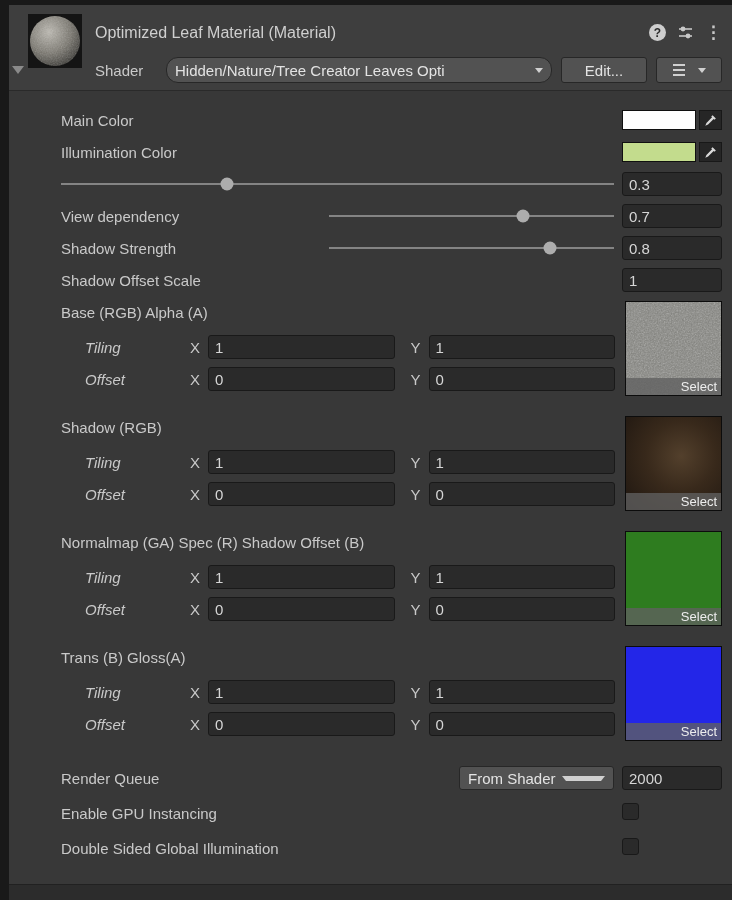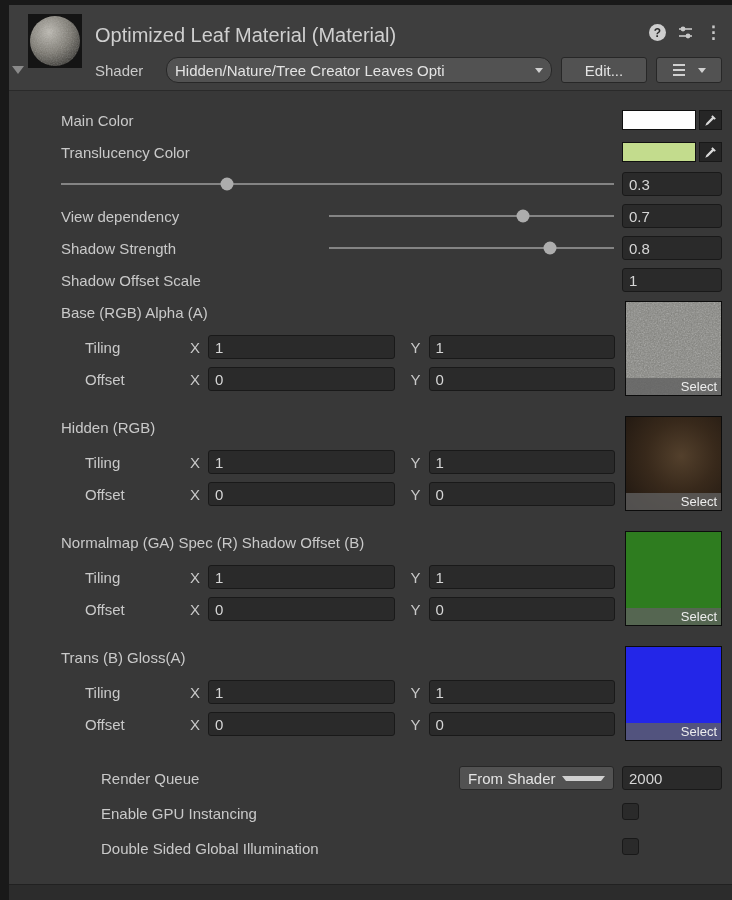--- a/index.html
+++ b/index.html
@@ -5,21 +5,21 @@
   html,body{margin:0;padding:0;background:#111;}
   #window{
     position:relative;width:732px;height:900px;box-sizing:border-box;
     border-top:5px solid #191919;border-left:9px solid #191919;
     background:#383838;color:#C9C9C9;
     font-family:"Liberation Sans",sans-serif;font-size:15px;overflow:hidden;
   }
   
   #header{position:relative;height:85px;background:#3E3E3E;border-bottom:1px solid #2A2A2A;}
   .sphere{position:absolute;left:19px;top:9px;width:52px;height:52px;border:1px solid #141414;}
-  .title{position:absolute;left:86px;top:19px;font-size:20px;color:#CFCFCF;white-space:nowrap;}
+  .title{position:absolute;left:86px;top:19px;font-size:16px;color:#CFCFCF;white-space:nowrap;}
   .header-icons{position:absolute;right:10px;top:19px;display:flex;align-items:center;gap:11px;}
   .help-circle{width:17px;height:17px;border-radius:50%;background:#CDCDCD;color:#2b2b2b;
     font-weight:bold;font-size:12px;display:flex;align-items:center;justify-content:center;}
   .kebab{font-size:17px;color:#C8C8C8;font-weight:bold;line-height:17px;}
   .header-row2{position:absolute;left:86px;right:10px;top:52px;display:flex;align-items:center;gap:9px;}
   .shader-label{width:62px;flex:none;}
   .dropdown,.button{
     box-sizing:border-box;height:26px;background:#525252;border:1px solid #272727;border-radius:3px;
     color:#E3E3E3;display:flex;align-items:center;padding:0 8px;cursor:default;
   }
@@ -54,27 +54,27 @@
   
   .tex-section{position:relative;padding-right:107px;margin-bottom:24px;}
   .tex-label{height:24px;line-height:24px;white-space:nowrap;}
   .tex-thumb{position:absolute;top:0;right:-97px;width:95px;height:93px;border:1px solid #0c0c0c;overflow:hidden;}
   .tex-thumb{right:0;}
   .select-btn{position:absolute;left:0;right:0;bottom:0;height:17px;line-height:17px;
     background:rgba(96,96,96,0.78);color:#EDEDED;font-size:13px;text-align:right;padding-right:4px;}
   .thumb-shadow{background:radial-gradient(circle at 58% 42%, #53402c 0%, #38291b 45%, #1e1610 100%);}
   .tex-rows{margin:9px 0 0 24px;display:flex;flex-direction:column;gap:6px;}
   .tex-row{display:flex;align-items:center;height:26px;}
-  .sub{width:105px;flex:none;}
+  .sub{width:105px;flex:none;font-style:italic;}
   .axis{width:18px;flex:none;}
   .axis-y{margin-left:8px;}
   .tfield{flex:1;min-width:0;margin-right:8px;}
   .tfield:last-child{margin-right:0;}
   
-  #footer{margin-top:28px;margin-left:40px;}
+  #footer{margin-top:28px;}
   .foot-row{display:flex;align-items:center;height:26px;margin-bottom:9px;}
   .rq-dropdown{width:155px;flex:none;height:24px;margin-right:8px;}
   .rq-dropdown span{flex:1;white-space:nowrap;}
   .cb-slot{width:100px;flex:none;}
   input[type="checkbox"]{appearance:none;-webkit-appearance:none;margin:0;width:17px;height:17px;
     background:#2A2A2A;border:1px solid #191919;border-radius:3px;}
   #bottom-bar{position:absolute;left:0;right:0;bottom:0;height:15px;background:#2C2C2C;border-top:1px solid #212121;}
 </style>
 </head>
 <body>
@@ -148,21 +148,21 @@
         <div class="color-swatch" style="background: rgb(255, 255, 255);"></div>
         <div class="eyedrop-btn">
           <svg width="13" height="13" viewBox="0 0 16 16">
             <path d="M10.6 1.4 L14.6 5.4 L12.9 7.1 L11.9 6.1 L5 13 L1.6 14.4 L3 11 L9.9 4.1 L8.9 3.1 Z" fill="#DADADA"></path>
           </svg>
         </div>
       </div>
     </div>
 
     <div class="prop-row">
-      <span class="prop-label">Translucency Color</span>
+      <span class="prop-label">Illumination Color</span>
       <span class="flex-sp"></span>
       <div class="color-group">
         <div class="color-swatch" style="background: rgb(195, 220, 141);"></div>
         <div class="eyedrop-btn">
           <svg width="13" height="13" viewBox="0 0 16 16">
             <path d="M10.6 1.4 L14.6 5.4 L12.9 7.1 L11.9 6.1 L5 13 L1.6 14.4 L3 11 L9.9 4.1 L8.9 3.1 Z" fill="#DADADA"></path>
           </svg>
         </div>
       </div>
     </div>
@@ -226,21 +226,21 @@
           <span class="sub">Offset</span>
           <span class="axis">X</span>
           <input class="tfield" type="text" value="0" style="">
           <span class="axis axis-y">Y</span>
           <input class="tfield" type="text" value="0" style="">
         </div>
       </div>
     </div>
 
     <div class="tex-section">
-      <div class="tex-label">Hidden (RGB)</div>
+      <div class="tex-label">Shadow (RGB)</div>
       <div class="tex-thumb thumb-shadow">
         <div class="select-btn">Select</div>
       </div>
       <div class="tex-rows">
         <div class="tex-row">
           <span class="sub">Tiling</span>
           <span class="axis">X</span>
           <input class="tfield" type="text" value="1" style="">
           <span class="axis axis-y">Y</span>
           <input class="tfield" type="text" value="1" style="">

